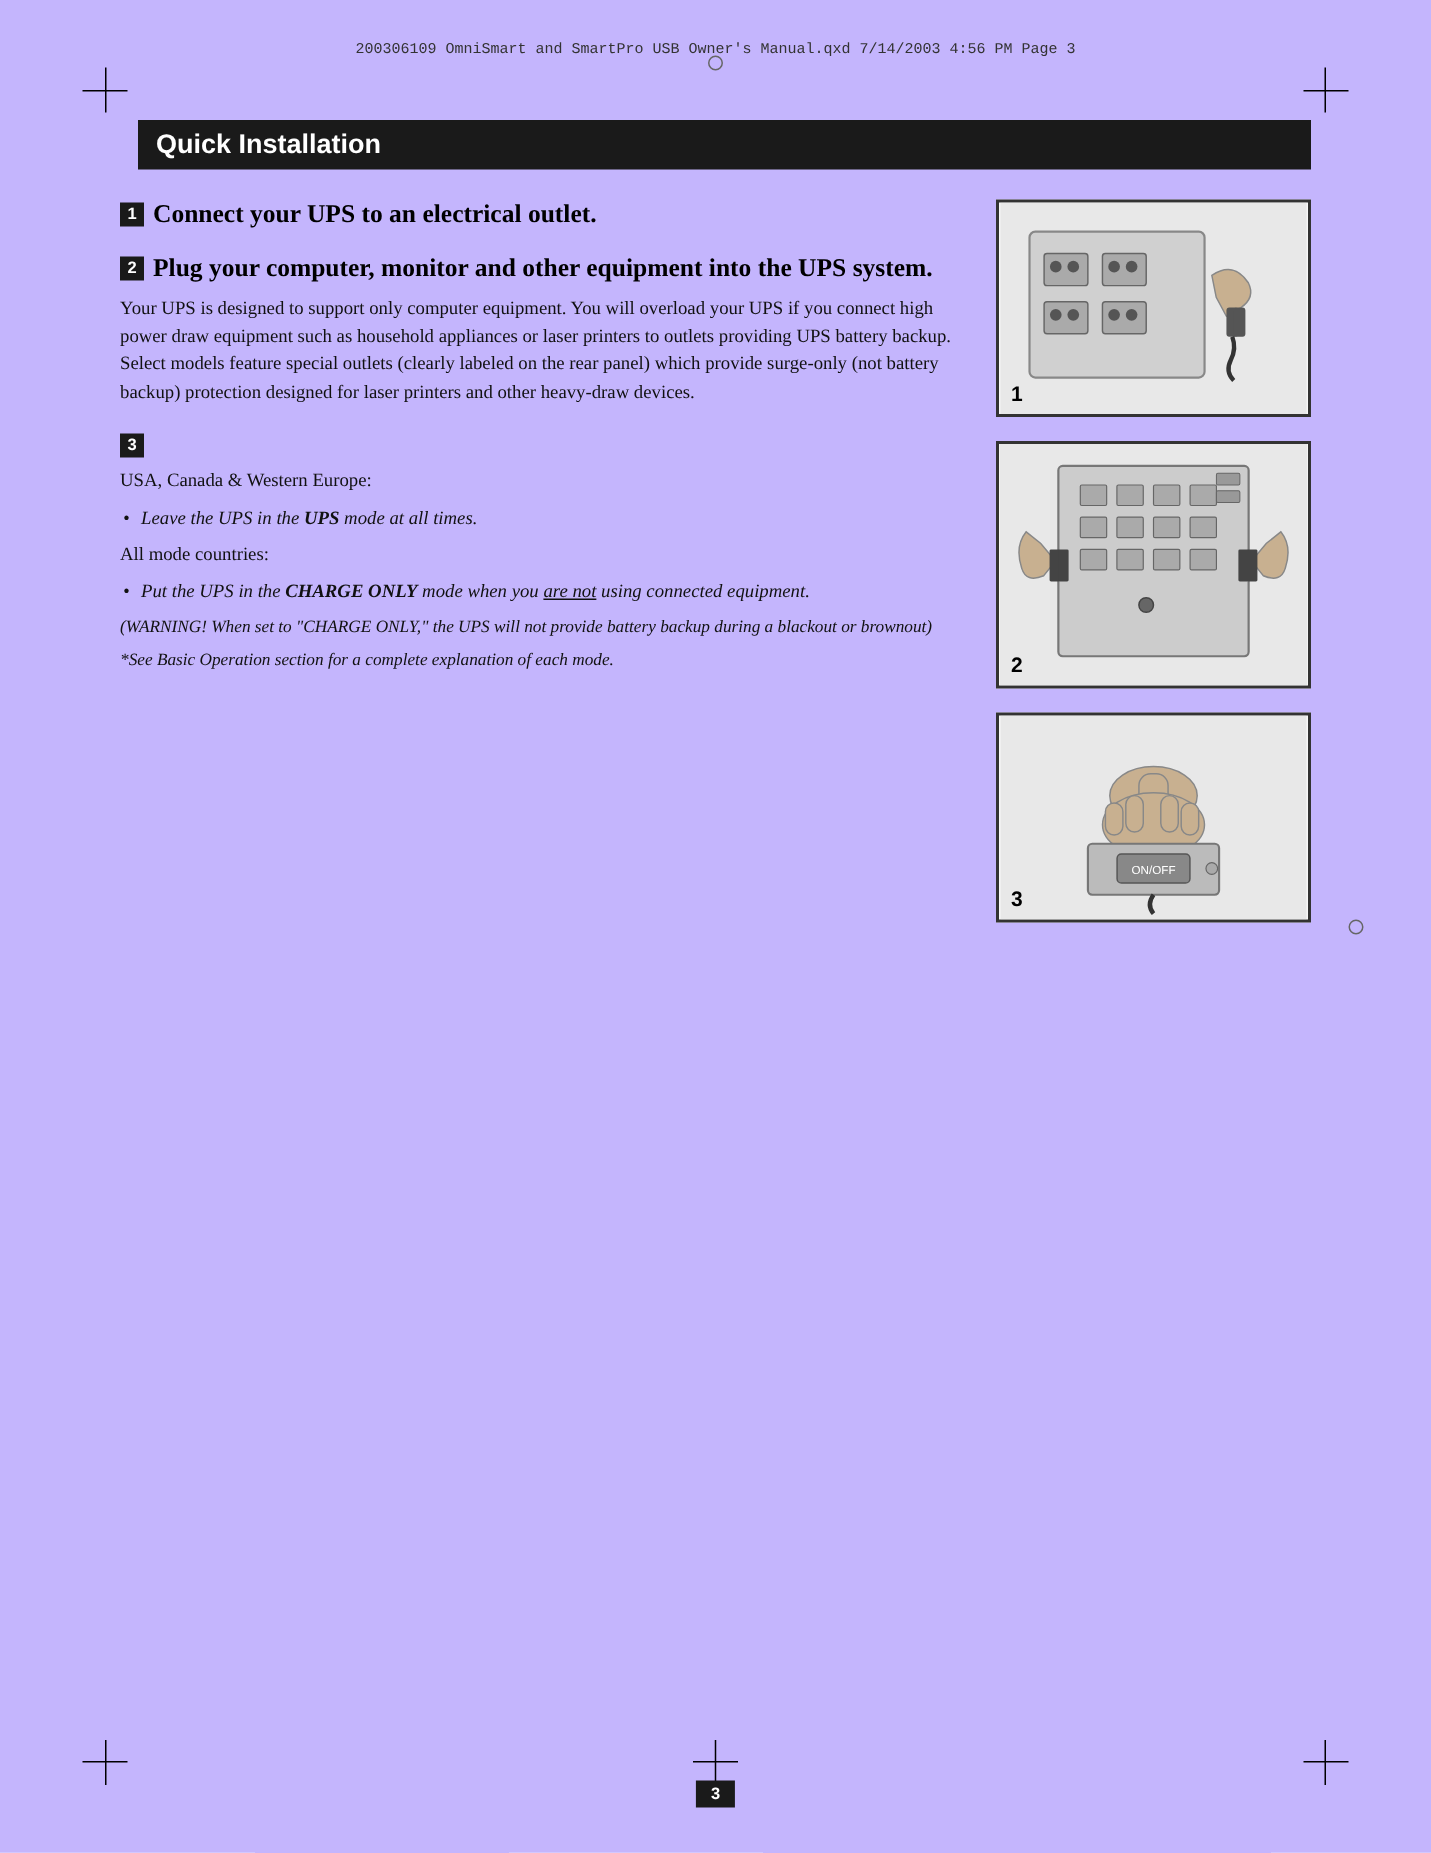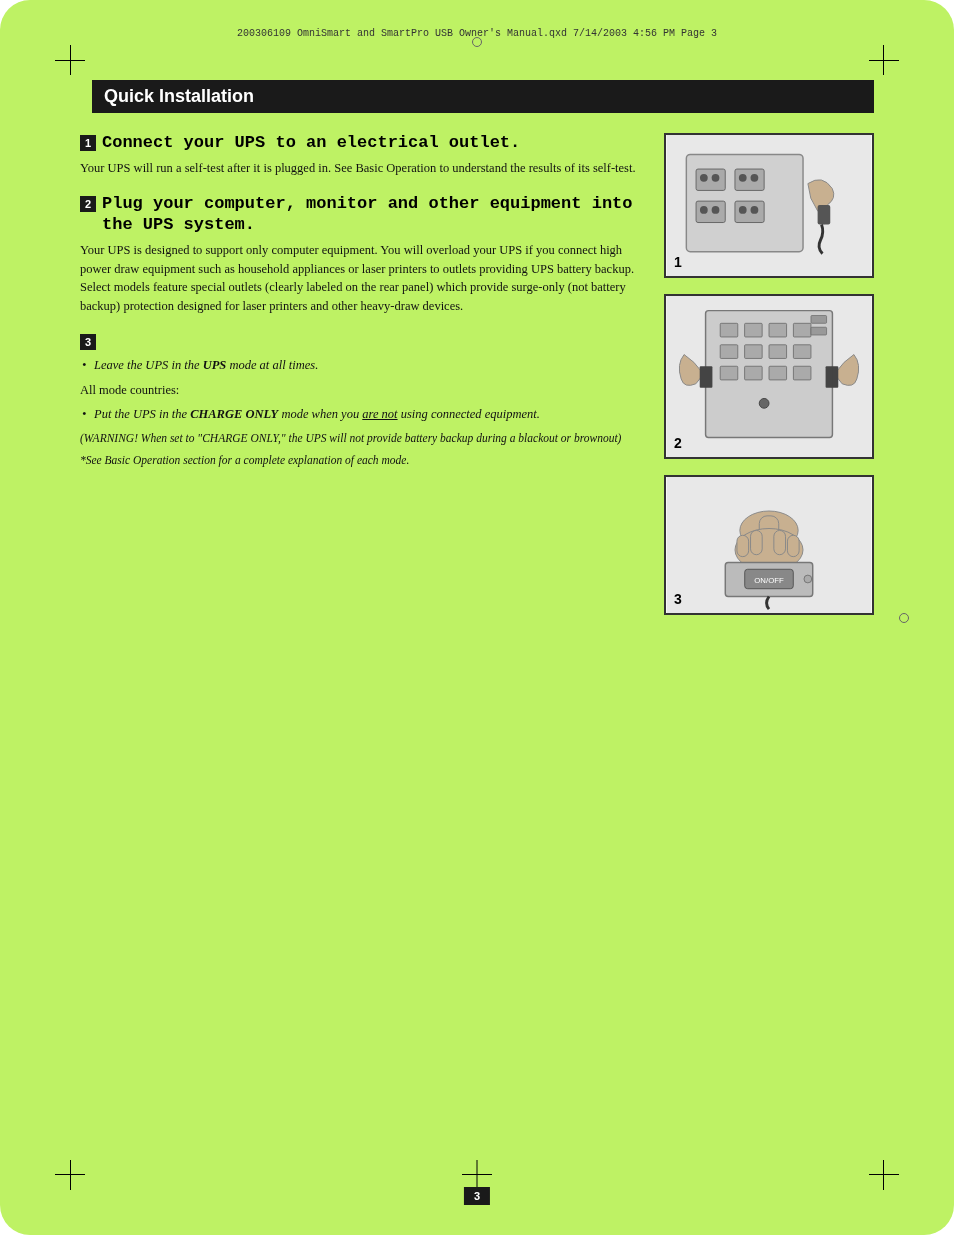--- a/index.html
+++ b/index.html
@@ -10,24 +10,23 @@
       background: #ffffff;
       font-family: Times New Roman, Times, serif;
       font-size: 13px;
       color: #000000;
       position: relative;
     }
 
     .page-container {
       width: 954px;
       min-height: 1235px;
-      background: #bef264;
+      background: #c4b5fd;
       position: relative;
       padding: 16px;
-      border-radius: 30px;
     }
 
     
     .metadata-line {
       position: absolute;
       top: 28px;
       left: 50%;
       transform: translateX(-50%);
       font-size: 10px;
       font-family: Courier, monospace;
@@ -162,21 +161,21 @@
       font-size: 11px;
       font-weight: bold;
       font-family: Arial, sans-serif;
       flex-shrink: 0;
       margin-top: 2px;
     }
 
     .step-title {
       font-size: 17px;
       font-weight: bold;
-      font-family: Liberation Mono, monospace;
+      font-family: Liberation Serif, serif;
       line-height: 1.2;
     }
 
     .step-body {
       font-size: 12.5px;
       line-height: 1.5;
       color: #111;
     }
 
     .step-body p {
@@ -305,41 +304,39 @@
 
     <div class="content-layout">
 
       <div class="left-column">
 
         <div class="step-section">
           <div class="step-header">
             <span class="step-number-box">1</span>
             <span class="step-title">Connect your UPS to an electrical outlet.</span>
           </div>
-          <div class="step-body">
-            <p>Your UPS will run a self-test after it is plugged in. See Basic Operation to understand the results of its self-test.</p>
-          </div>
         </div>
 
         <div class="step-section">
           <div class="step-header">
             <span class="step-number-box">2</span>
             <span class="step-title">Plug your computer, monitor and other equipment into the UPS system.</span>
           </div>
           <div class="step-body">
             <p>Your UPS is designed to support only computer equipment. You will overload your UPS if you connect high power draw equipment such as household appliances or laser printers to outlets providing UPS battery backup. Select models feature special outlets (clearly labeled on the rear panel) which provide surge-only (not battery backup) protection designed for laser printers and other heavy-draw devices.</p>
           </div>
         </div>
 
         <div class="step-section">
           <div class="step-header">
             <span class="step-number-box">3</span>
           </div>
           <div class="step-body">
 
+            <p class="region-label">USA, Canada &amp; Western Europe:</p>
             <ul class="bullet-list">
               <li>Leave the UPS in the <strong>UPS</strong> mode at all times.</li>
             </ul>
 
             <p class="region-label">All mode countries:</p>
             <ul class="bullet-list">
               <li>Put the UPS in the <strong>CHARGE ONLY</strong> mode when you <span class="underline">are not</span> using connected equipment.</li>
             </ul>
 
             <p class="italic-warning">

